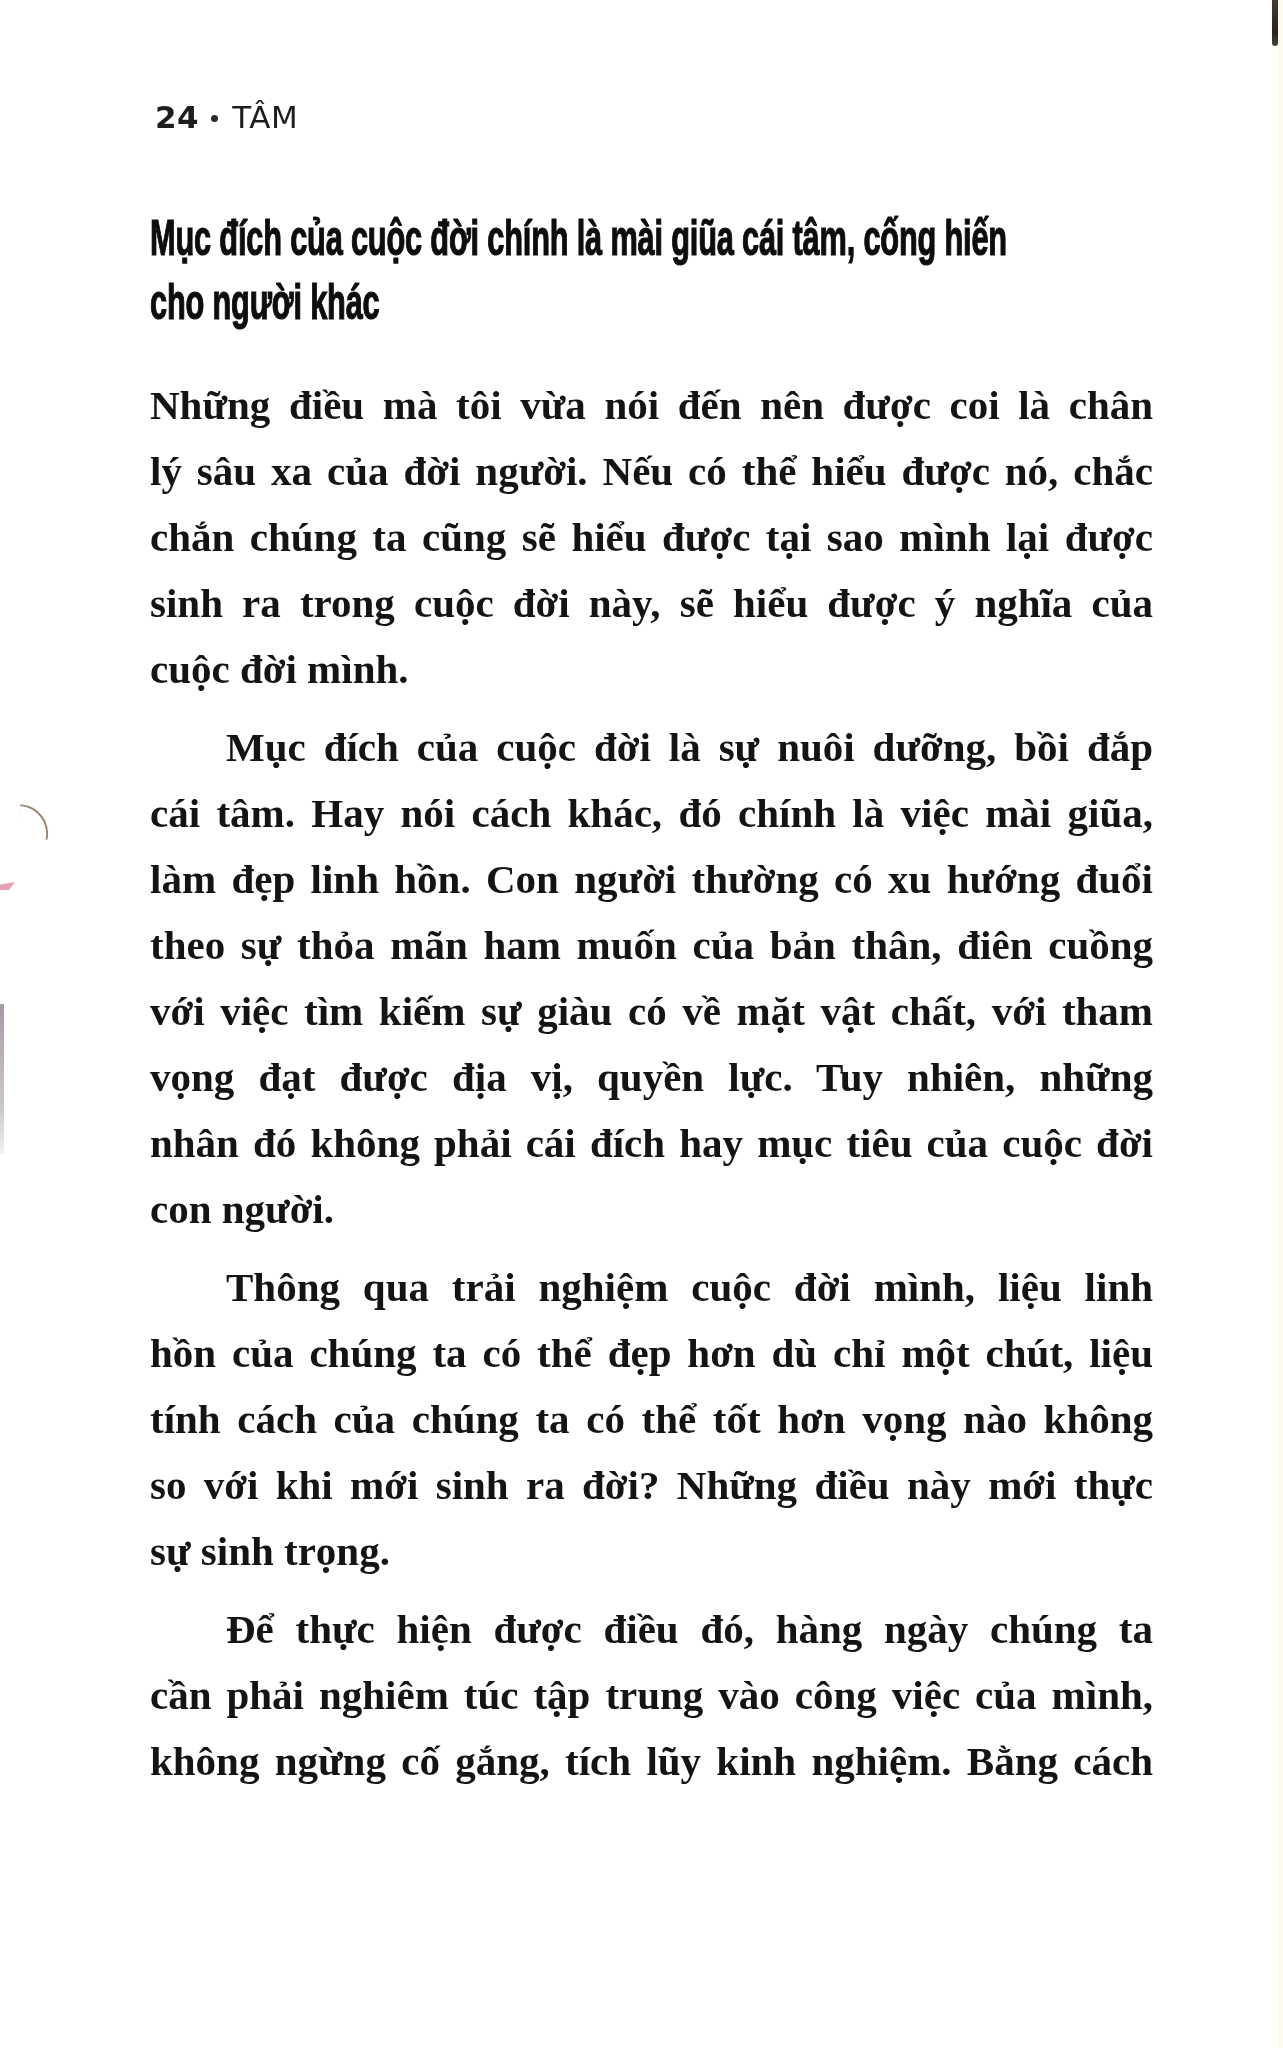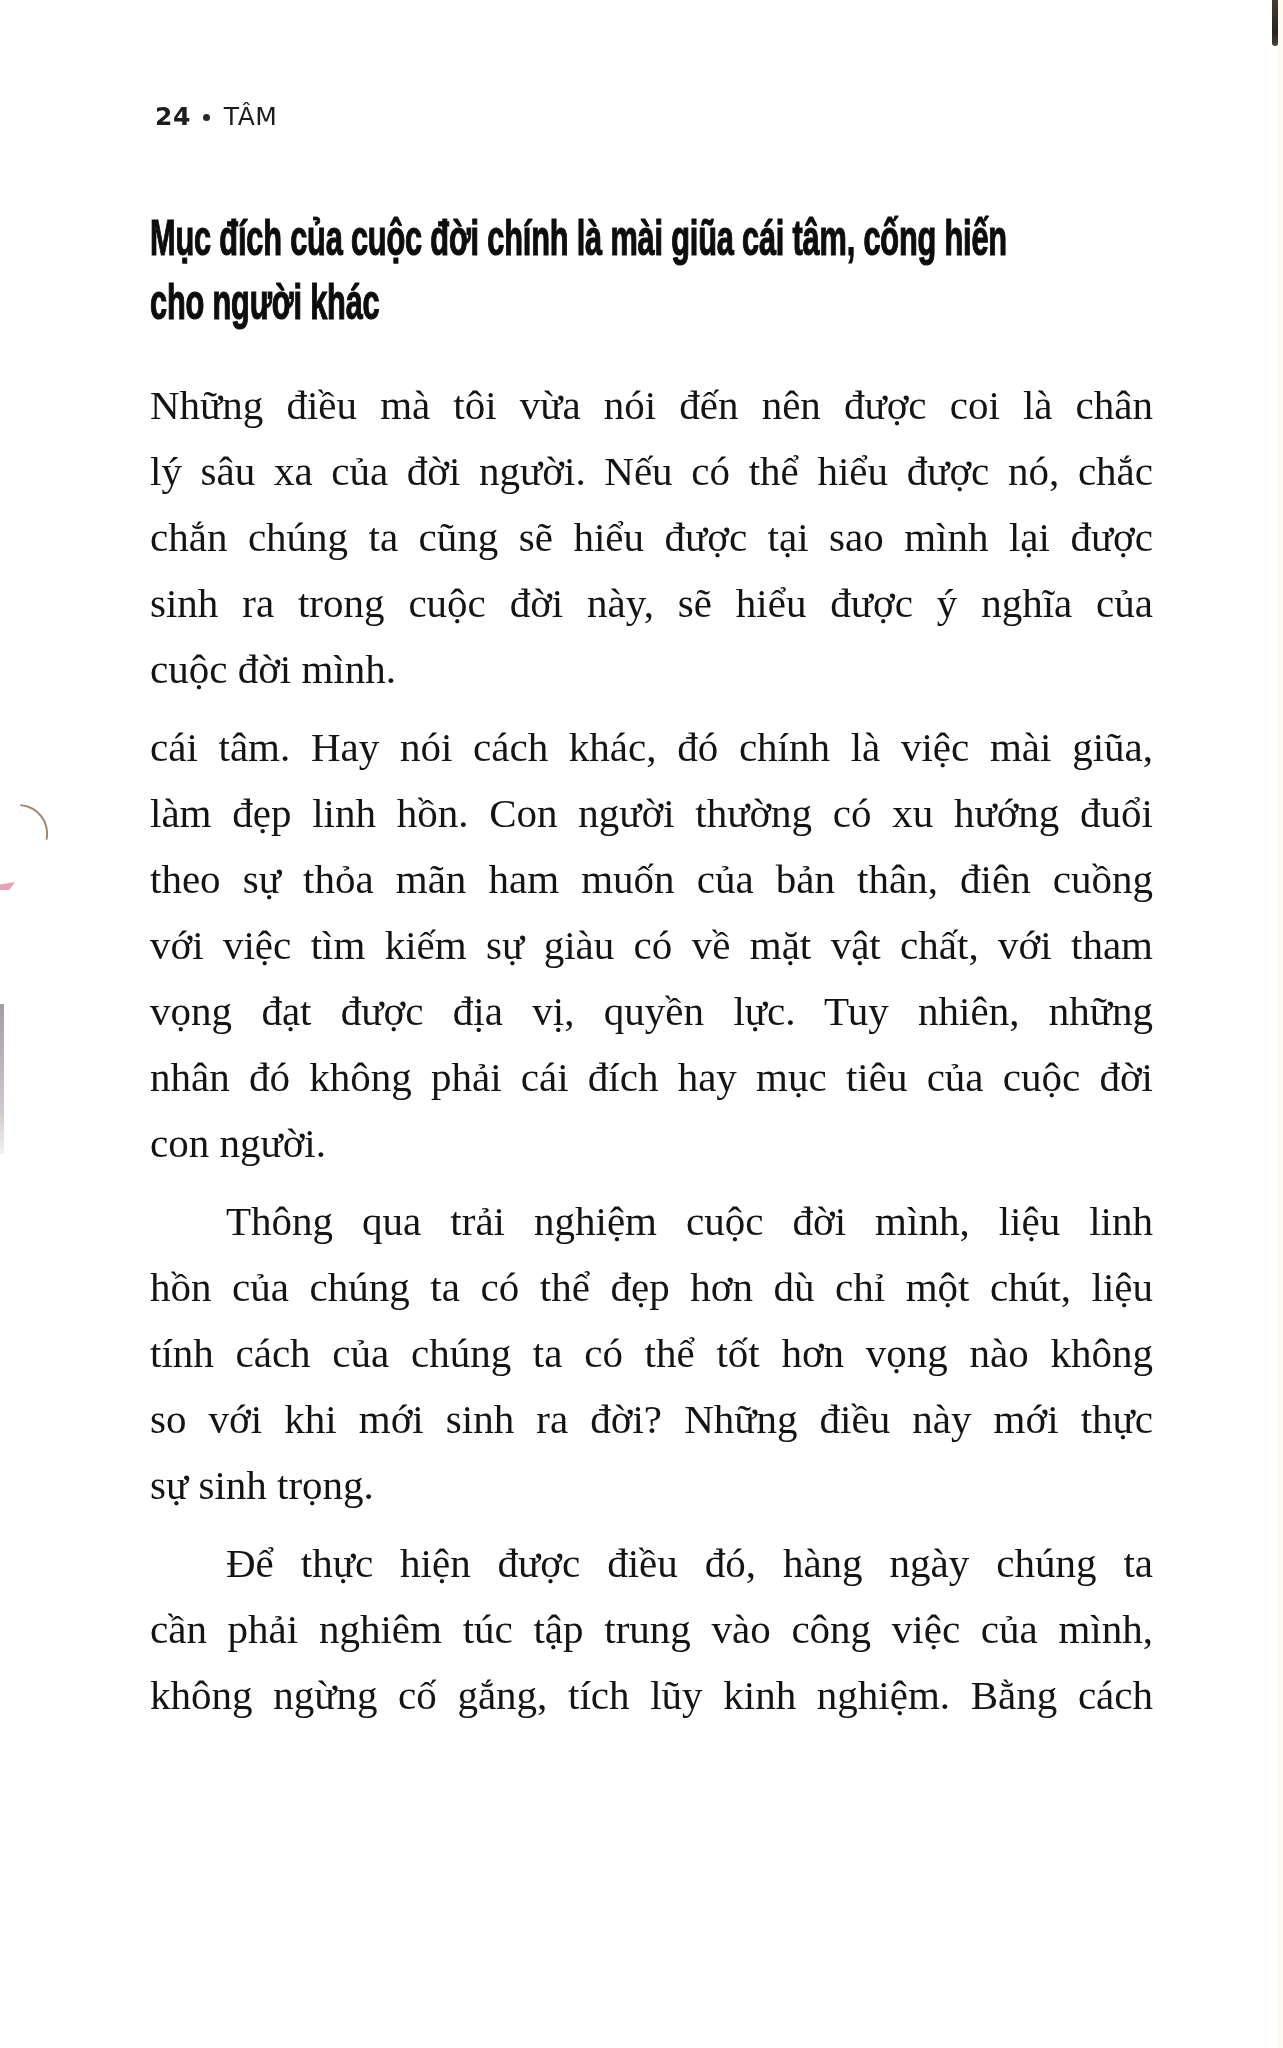--- a/index.html
+++ b/index.html
@@ -56,21 +56,21 @@
     position: absolute;
     left: 0; top: 1004px;
     width: 4px; height: 150px;
     background: linear-gradient(to bottom, #a69aa6, #cfc7cf 70%, #f4f0f4);
   }
 
   .running-head {
     position: absolute;
     left: 155px; top: 100px;
     font-family: "DejaVu Sans", sans-serif;
-    font-size: 25px;
+    font-size: 31px;
     color: #1d1d1d;
     letter-spacing: 0.5px;
     white-space: nowrap;
     line-height: 34px;
   }
   .running-head .num { font-weight: bold; }
   .running-head .dot {
     display: inline-block;
     width: 7px; height: 7px;
     border-radius: 50%;
@@ -103,20 +103,21 @@
   .body-text {
     position: absolute;
     left: 150px; top: 372px;
     width: 1015px;
     font-family: "Liberation Serif", "DejaVu Serif", serif;
     font-size: 41px;
     color: #141414;
   }
   .para {
     margin: 0 12px 12px 0;
+    font-weight: bold;
   }
   .line {
     display: block;
     height: 66px;
     line-height: 66px;
     white-space: nowrap;
     text-align: justify;
     text-align-last: justify;
     transform-origin: 0 50%;
   }
@@ -150,20 +151,21 @@
 
     <div class="para">
       <span class="line">Những điều mà tôi vừa nói đến nên được coi là chân</span>
       <span class="line">lý sâu xa của đời người. Nếu có thể hiểu được nó, chắc</span>
       <span class="line">chắn chúng ta cũng sẽ hiểu được tại sao mình lại được</span>
       <span class="line">sinh ra trong cuộc đời này, sẽ hiểu được ý nghĩa của</span>
       <span class="line last">cuộc đời mình.</span>
     </div>
 
     <div class="para">
+      <span class="line indent">Mục đích của cuộc đời là sự nuôi dưỡng, bồi đắp</span>
       <span class="line">cái tâm. Hay nói cách khác, đó chính là việc mài giũa,</span>
       <span class="line">làm đẹp linh hồn. Con người thường có xu hướng đuổi</span>
       <span class="line">theo sự thỏa mãn ham muốn của bản thân, điên cuồng</span>
       <span class="line">với việc tìm kiếm sự giàu có về mặt vật chất, với tham</span>
       <span class="line">vọng đạt được địa vị, quyền lực. Tuy nhiên, những</span>
       <span class="line">nhân đó không phải cái đích hay mục tiêu của cuộc đời</span>
       <span class="line last">con người.</span>
     </div>
 
     <div class="para">

